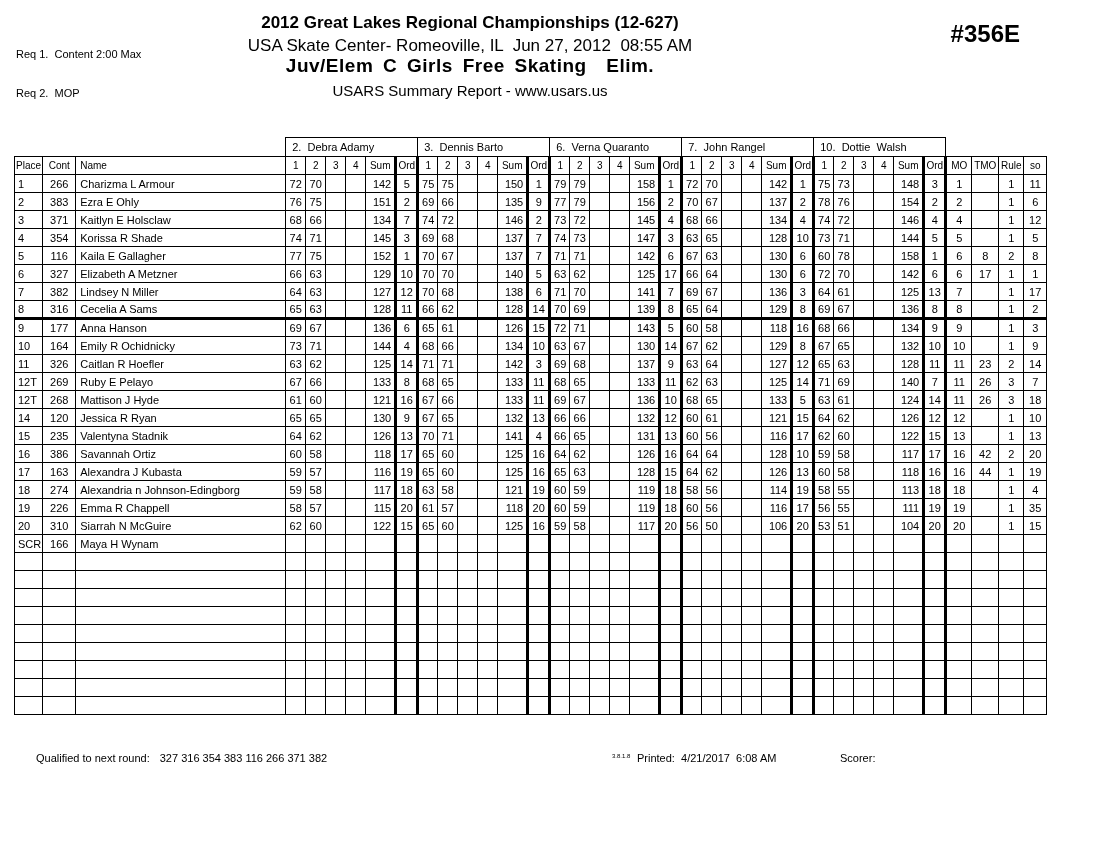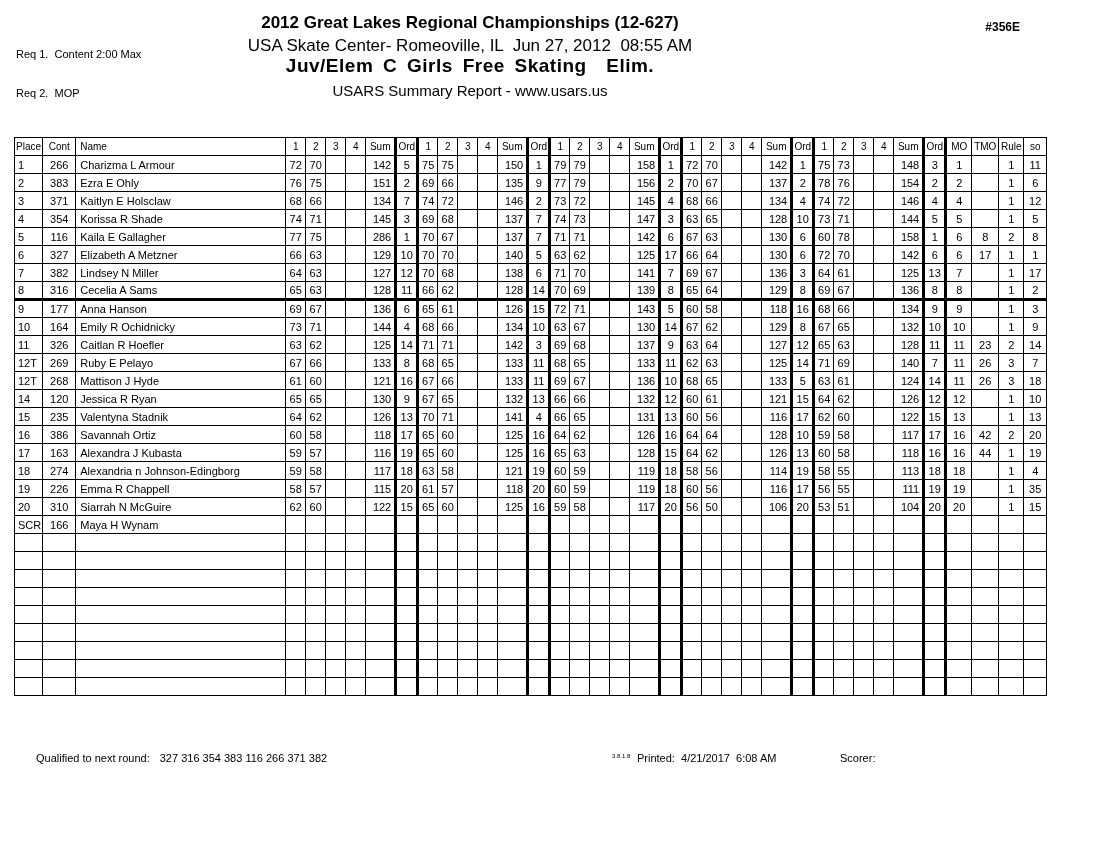--- a/index.html
+++ b/index.html
@@ -8,21 +8,21 @@
     width:1100px; height:850px; background:#ffffff; color:#000;
     font-family:"Liberation Sans", sans-serif; position:relative; overflow:hidden;
   }
   .abs { position:absolute; white-space:pre; }
   .req-lines { left:16px; top:22px; font-size:11px; line-height:13px; }
   .title-wrap { left:0; top:0; width:940px; text-align:center; }
   .title-1 { top:13px; font-size:17px; font-weight:bold; }
   .title-2 { top:36px; font-size:17px; }
   .title-3 { top:55px; font-size:19px; font-weight:bold; word-spacing:4px; letter-spacing:0.5px; }
   .title-4 { top:82px; font-size:15px; }
-  .report-num { right:80px; top:20px; font-size:12px; font-weight:bold; }
+  .report-num { right:80px; top:20px; font-size:24px; font-weight:bold; }
 
   table#results-table {
     border-collapse:collapse; table-layout:fixed;
     position:absolute; left:14px; top:137px;
     font-size:11px; line-height:12px;
   }
   #results-table td, #results-table th {
     border:1px solid #000; padding:0 1px; height:18px;
     overflow:hidden; white-space:pre; font-weight:normal; vertical-align:middle;
   }
@@ -94,20 +94,29 @@
       <col style="width: 20px;">
       <col style="width: 20px;">
       <col style="width: 30px;">
       <col style="width: 22px;">
       <col style="width: 26px;">
       <col style="width: 27px;">
       <col style="width: 25px;">
       <col style="width: 23px;">
     </colgroup>
   <thead>
+      <tr class="jrow">
+        <td class="nb" colspan="3"></td>
+        <td class="jname" colspan="6">2.  Debra Adamy</td>
+        <td class="jname" colspan="6">3.  Dennis Barto</td>
+        <td class="jname" colspan="6">6.  Verna Quaranto</td>
+        <td class="jname" colspan="6">7.  John Rangel</td>
+        <td class="jname" colspan="6">10.  Dottie  Walsh</td>
+        <td class="nb" colspan="4"></td>
+      </tr>
       <tr>
         <th class="hc">Place</th>
         <th class="hc">Cont</th>
         <th class="hn">Name</th>
         <th class="hc">1</th>
         <th class="hc">2</th>
         <th class="hc">3</th>
         <th class="hc">4</th>
         <th class="hc">Sum</th>
         <th class="hc vt">Ord</th>
@@ -299,21 +308,21 @@
         <td class="t4">5</td>
       </tr>
       <tr class="q">
         <td class="pl">5</td>
         <td class="ct">116</td>
         <td class="nm">Kaila E Gallagher</td>
         <td class="mk">77</td>
         <td class="mk">75</td>
         <td class="mk"></td>
         <td class="mk"></td>
-        <td class="sm">286</td>
+        <td class="sm">152</td>
         <td class="od vt">1</td>
         <td class="mk">70</td>
         <td class="mk">67</td>
         <td class="mk"></td>
         <td class="mk"></td>
         <td class="sm">137</td>
         <td class="od vt">7</td>
         <td class="mk">71</td>
         <td class="mk">71</td>
         <td class="mk"></td>

